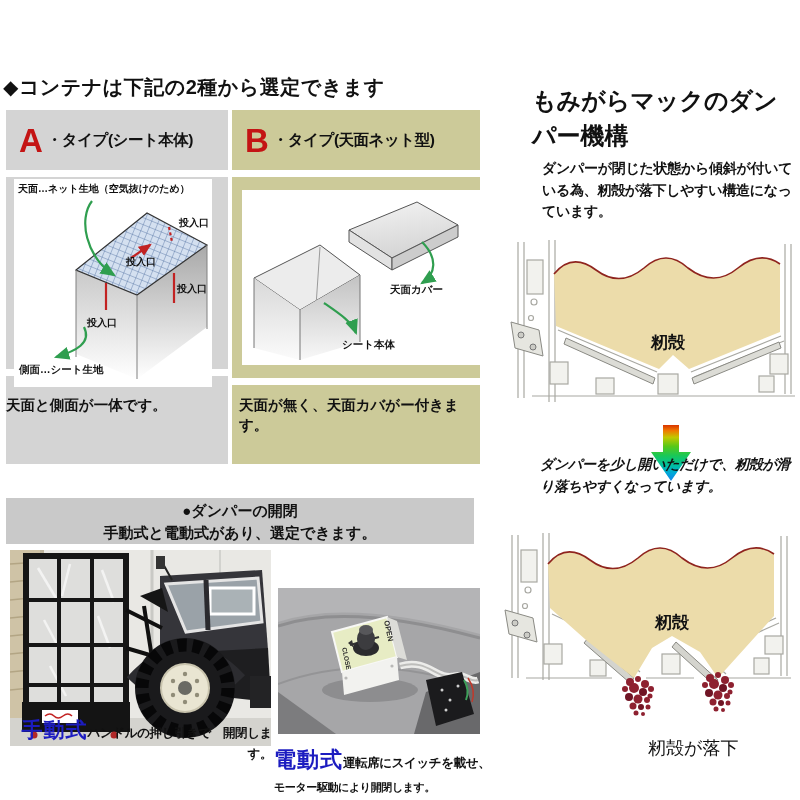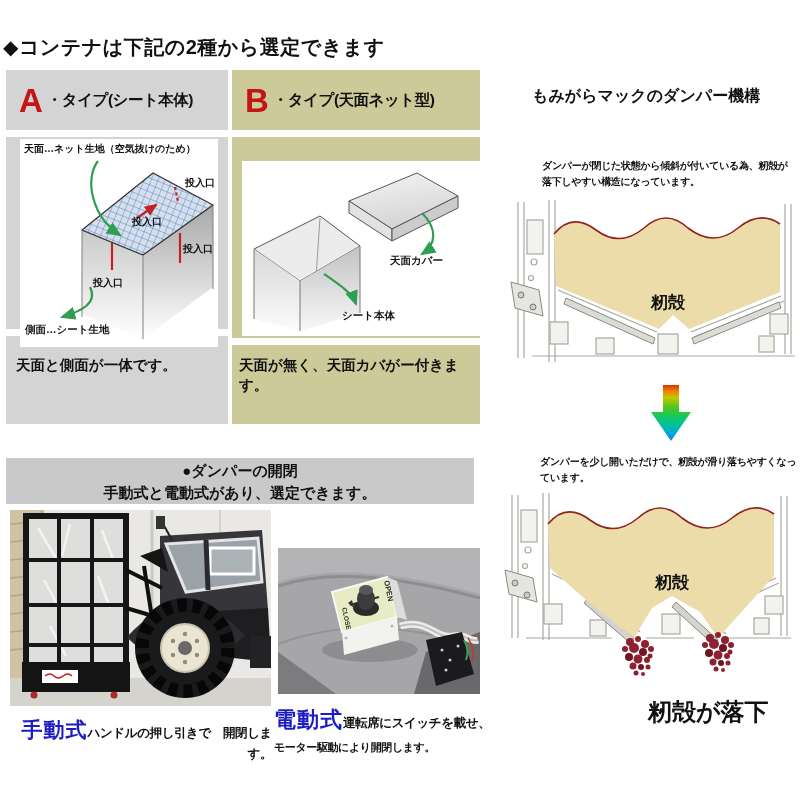--- a/index.html
+++ b/index.html
@@ -1,45 +1,45 @@
 <!DOCTYPE html>
 <html><head>
 <meta charset="utf-8">
 <style>
   html,body{margin:0;padding:0;background:#888;}
   .page{position:relative;width:800px;height:800px;background:#ffffff;overflow:hidden;
         font-family:"Liberation Sans","DejaVu Sans",sans-serif;color:#111;}
-  .abs{position:absolute;}
+  .abs{position:absolute;margin-top:40px;}
   .main-title{left:3px;top:34px;font-size:20px;font-weight:bold;letter-spacing:0.5px;}
 
   
   .col{top:70px;height:354px;display:flex;flex-direction:column;}
   .col-a{left:6px;width:222px;background:#d4d4d4;}
   .col-b{left:232px;width:248px;background:#ccca99;}
   .col-header{height:60px;display:flex;align-items:center;padding-left:13px;}
   .col-letter{font-size:33px;font-weight:bold;color:#c41414;line-height:1;}
   .col-title{font-size:15.5px;font-weight:bold;margin-left:4px;letter-spacing:-0.5px;}
   .col-divider{height:7px;background:#ffffff;}
   .col-content{flex:1;position:relative;}
   .pic-box{position:absolute;background:#ffffff;}
-  .pic-a{left:14px;top:2px;width:198px;height:208px;}
-  .pic-b{left:10px;top:24px;width:252px;height:175px;}
+  .pic-a{left:8px;top:2px;width:198px;height:208px;}
+  .pic-b{left:10px;top:13px;width:252px;height:175px;}
   .col-caption{height:69px;font-size:14.5px;font-weight:600;line-height:1.4;}
-  .cap-a{padding:19px 6px 0 10px;}
+  .cap-a{padding:19px 6px 0 0;}
   .cap-b{padding:10px 10px 0 7px;}
 
   
-  .damper-title{left:532px;top:84px;width:252px;font-size:16px;font-weight:bold;line-height:1.45;}
-  .damper-para{font-size:10px;font-weight:600;line-height:1.55;letter-spacing:-0.3px;}
+  .damper-title{left:532px;top:84px;width:252px;font-size:24px;font-weight:bold;line-height:1.45;}
+  .damper-para{font-size:14px;font-weight:600;line-height:1.55;letter-spacing:-0.3px;}
   .para1{left:542px;top:158px;width:252px;}
-  .para2{left:540px;top:454px;width:258px;}
+  .para2{left:540px;top:454px;width:258px;font-style:italic;}
   .rainbow-arrow{left:651px;top:385px;width:40px;height:56px;
      background:linear-gradient(180deg,#d93400 0%,#f07800 10%,#c2c800 22%,#58c818 38%,#18c858 55%,#00c0a0 72%,#00a8d8 86%,#1482e8 100%);
      clip-path:polygon(30% 0,70% 0,70% 48%,100% 48%,50% 100%,0 48%,30% 48%);}
-  .fall-caption{left:648px;top:696px;font-size:24px;font-weight:bold;}
+  .fall-caption{left:648px;top:696px;font-size:18px;font-weight:normal;}
 
   
   .op-bar{left:6px;top:458px;width:468px;height:46px;background:#c9c9c9;
           text-align:center;font-size:15px;font-weight:bold;line-height:1.45;padding-top:2px;box-sizing:border-box;}
   .photo{overflow:hidden;}
   .photo1{left:10px;top:510px;width:261px;height:196px;}
   .photo2{left:278px;top:548px;width:202px;height:146px;}
   .manual-line{left:7px;top:716px;width:265px;text-align:right;}
   .electric-block{left:274px;top:705px;width:220px;}
   .blue-label{font-size:21px;font-weight:bold;color:#1c1cc0;letter-spacing:1px;}

